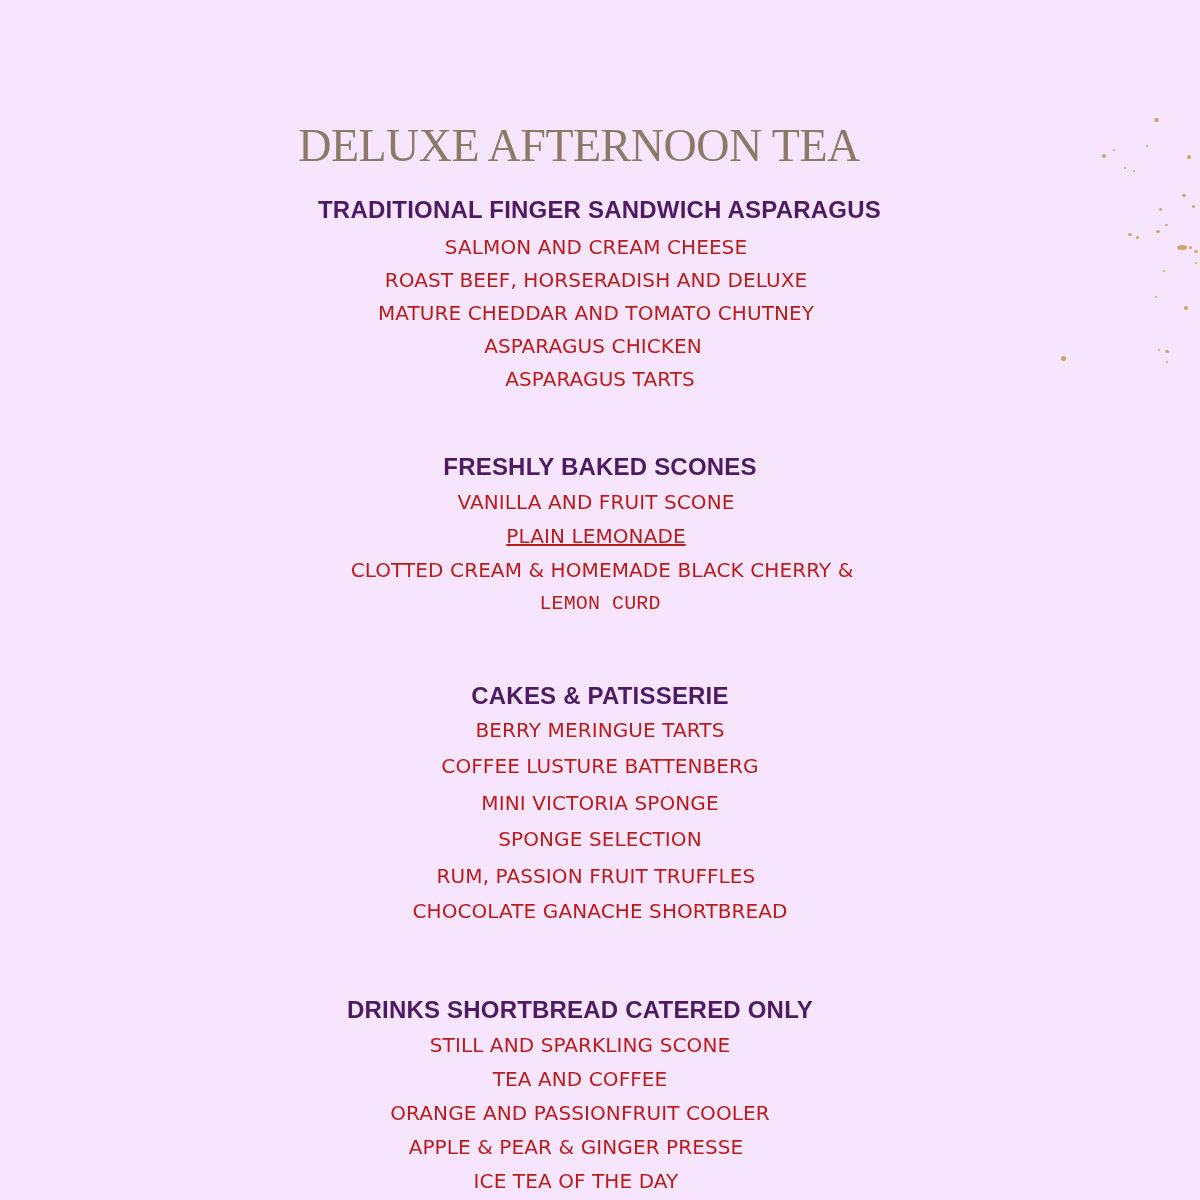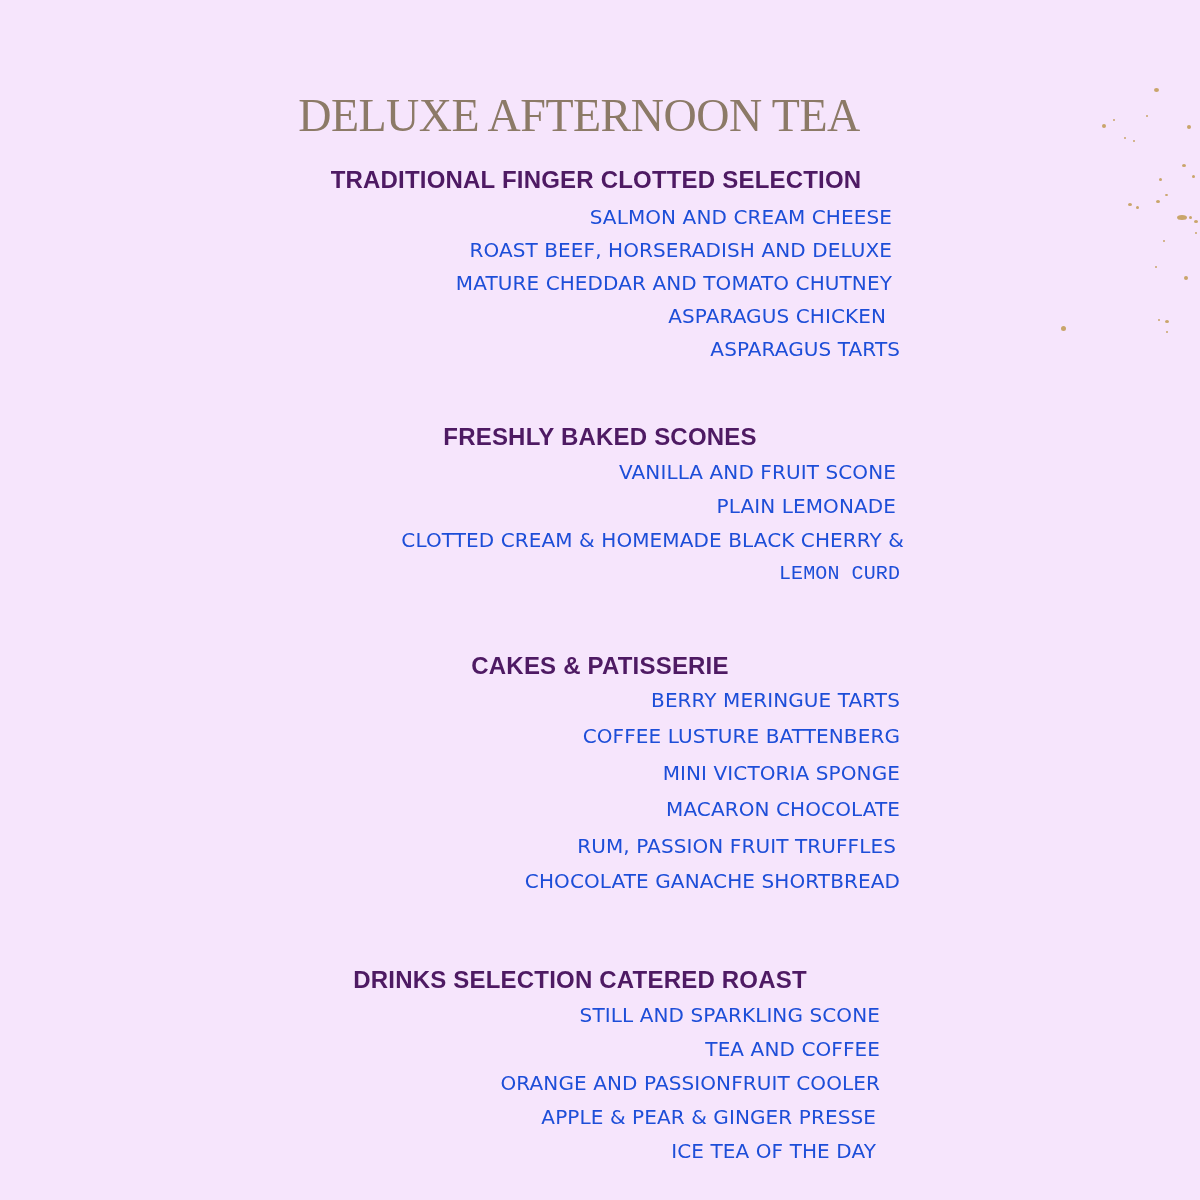--- a/index.html
+++ b/index.html
@@ -9,20 +9,21 @@
     body {
       width: 1200px;
       height: 1200px;
       background: #f6e5fc;
       position: relative;
       overflow: hidden;
     }
     .page {
       position: absolute;
       inset: 0;
+      margin-top: 30px;
     }
     .title {
       position: absolute;
       left: 0;
       width: 1158px;
       top: 86px;
       text-align: center;
       font-family: "Liberation Serif", "DejaVu Serif", serif;
       font-size: 46px;
       font-weight: normal;
@@ -38,71 +39,71 @@
       font-weight: bold;
       font-size: 24px;
       color: #4e1a63;
       margin: 0;
       white-space: nowrap;
       line-height: 30px;
       letter-spacing: 0.2px;
     }
     .item {
       position: absolute;
-      text-align: right;
+      text-align: center;
       font-family: "DejaVu Sans", "Liberation Sans", sans-serif;
       font-size: 20px;
       font-weight: normal;
-      color: #1d4ed8;
+      color: #b91c1c;
       white-space: nowrap;
       line-height: 26px;
       letter-spacing: 0.1px;
     }
     .speck {
       position: absolute;
       border-radius: 50%;
       background: #c9a56b;
     }
   </style>
 </head>
 <body>
 
 <div class="page">
 
   <h1 class="title">DELUXE AFTERNOON TEA</h1>
 
   <div>
-    <h2 class="section-heading" style="left:318px; width:556px; top:165px;">TRADITIONAL FINGER CLOTTED SELECTION</h2>
+    <h2 class="section-heading" style="left:318px; width:556px; top:165px;">TRADITIONAL FINGER SANDWICH ASPARAGUS</h2>
     <div class="item" style="left:300px; width:592px; top:204px;">SALMON AND CREAM CHEESE</div>
     <div class="item" style="left:300px; width:592px; top:237px;">ROAST BEEF, HORSERADISH AND DELUXE</div>
     <div class="item" style="left:300px; width:592px; top:270px;">MATURE CHEDDAR AND TOMATO CHUTNEY</div>
     <div class="item" style="left:300px; width:586px; top:303px;">ASPARAGUS CHICKEN</div>
     <div class="item" style="left:300px; width:600px; top:336px;">ASPARAGUS TARTS</div>
   </div>
 
   <div>
     <h2 class="section-heading" style="left:300px; width:600px; top:422px;">FRESHLY BAKED SCONES</h2>
     <div class="item" style="left:296px; width:600px; top:459px;">VANILLA AND FRUIT SCONE</div>
-    <div class="item" style="left:296px; width:600px; top:493px;">PLAIN LEMONADE</div>
+    <div class="item" style="left:296px; width:600px; top:493px;text-decoration:underline;">PLAIN LEMONADE</div>
     <div class="item" style="left:300px; width:604px; top:527px;">CLOTTED CREAM &amp; HOMEMADE BLACK CHERRY &amp;</div>
     <div class="item" style="left:300px; width:600px; top:561px;font-family:Liberation Mono, monospace;">LEMON CURD</div>
   </div>
 
   <div>
     <h2 class="section-heading" style="left:300px; width:600px; top:651px;">CAKES &amp; PATISSERIE</h2>
     <div class="item" style="left:300px; width:600px; top:687px;">BERRY MERINGUE TARTS</div>
     <div class="item" style="left:300px; width:600px; top:723px;">COFFEE LUSTURE BATTENBERG</div>
     <div class="item" style="left:300px; width:600px; top:760px;">MINI VICTORIA SPONGE</div>
-    <div class="item" style="left:300px; width:600px; top:796px;">MACARON CHOCOLATE</div>
+    <div class="item" style="left:300px; width:600px; top:796px;">SPONGE SELECTION</div>
     <div class="item" style="left:296px; width:600px; top:833px;">RUM, PASSION FRUIT TRUFFLES</div>
     <div class="item" style="left:300px; width:600px; top:868px;">CHOCOLATE GANACHE SHORTBREAD</div>
   </div>
 
   <div>
-    <h2 class="section-heading" style="left:280px; width:600px; top:965px;">DRINKS SELECTION CATERED ROAST</h2>
+    <h2 class="section-heading" style="left:280px; width:600px; top:965px;">DRINKS SHORTBREAD CATERED ONLY</h2>
     <div class="item" style="left:280px; width:600px; top:1002px;">STILL AND SPARKLING SCONE</div>
     <div class="item" style="left:280px; width:600px; top:1036px;">TEA AND COFFEE</div>
     <div class="item" style="left:280px; width:600px; top:1070px;">ORANGE AND PASSIONFRUIT COOLER</div>
     <div class="item" style="left:276px; width:600px; top:1104px;">APPLE &amp; PEAR &amp; GINGER PRESSE</div>
     <div class="item" style="left:276px; width:600px; top:1138px;">ICE TEA OF THE DAY</div>
   </div>
 
   <div>
     <span class="speck" style="left:1154px; top:88px; width:5px; height:4px;"></span>
     <span class="speck" style="left:1102px; top:124px; width:4px; height:4px;"></span>

